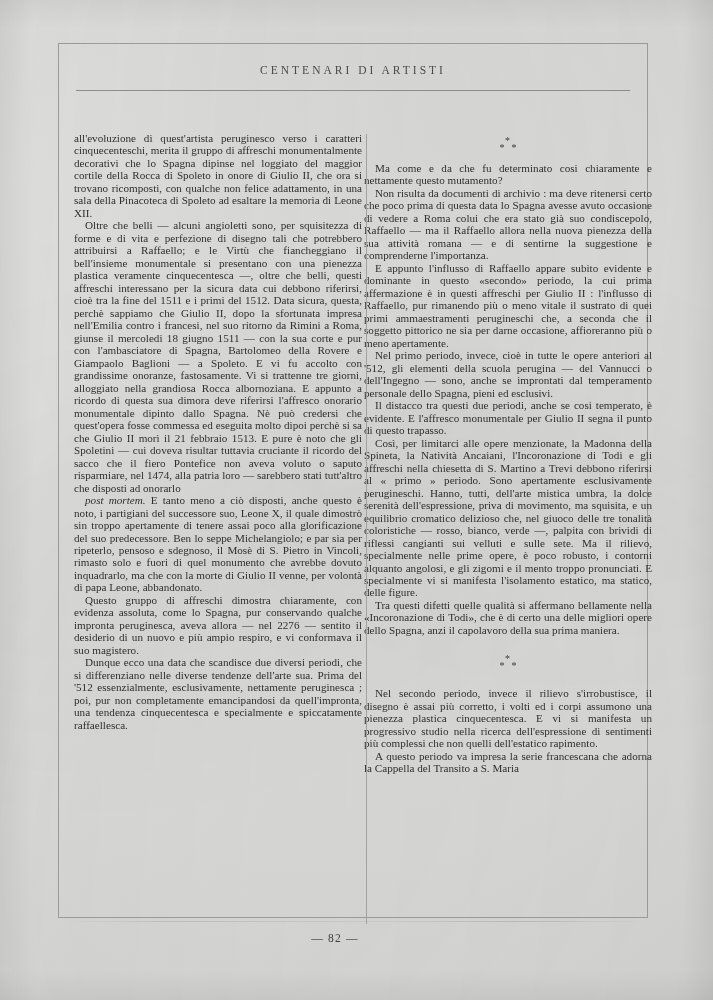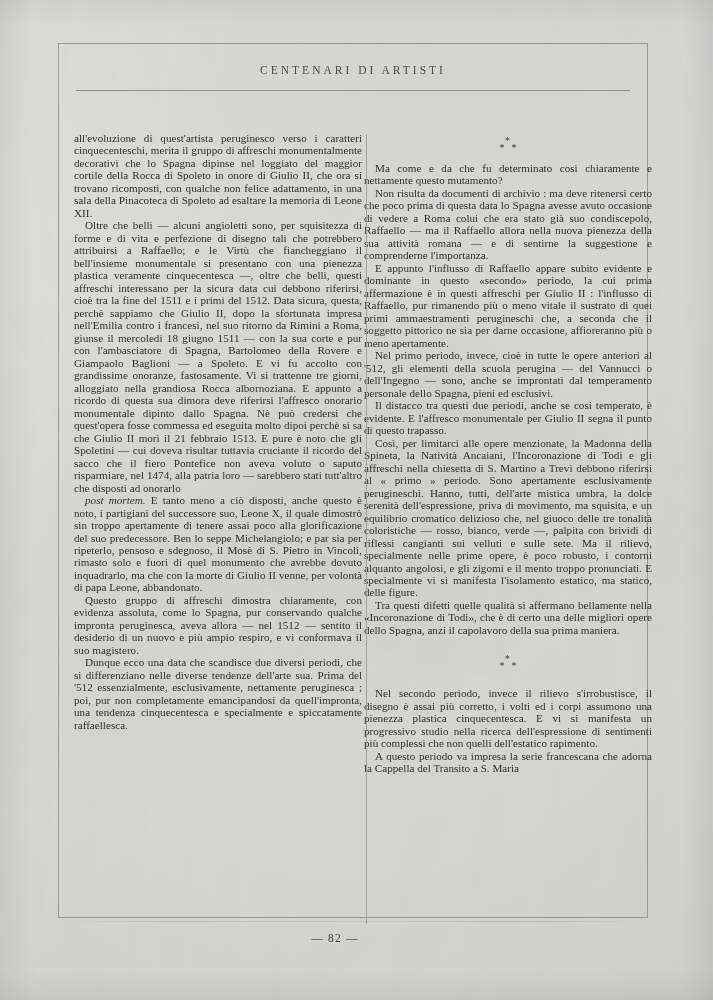--- a/index.html
+++ b/index.html
@@ -183,21 +183,21 @@
   <div id="head-rule"></div>
 
   <div id="columns">
 
     <div id="col-rule"></div>
 
     <div class="col" id="col-left">
       <p class="para noindent">all'evoluzione di quest'artista peruginesco verso i caratteri cinquecenteschi, merita il gruppo di affreschi monumentalmente decorativi che lo Spagna dipinse nel loggiato del maggior cortile della Rocca di Spoleto in onore di Giulio II, che ora si trovano ricomposti, con qualche non felice adattamento, in una sala della Pinacoteca di Spoleto ad esaltare la memoria di Leone XII.</p>
       <p class="para">Oltre che belli — alcuni angioletti sono, per squisitezza di forme e di vita e perfezione di disegno tali che potrebbero attribuirsi a Raffaello; e le Virtù che fiancheggiano il bell'insieme monumentale si presentano con una pienezza plastica veramente cinquecentesca —, oltre che belli, questi affreschi interessano per la sicura data cui debbono riferirsi, cioè tra la fine del 1511 e i primi del 1512. Data sicura, questa, perchè sappiamo che Giulio II, dopo la sfortunata impresa nell'Emilia contro i francesi, nel suo ritorno da Rimini a Roma, giunse il mercoledi 18 giugno 1511 — con la sua corte e pur con l'ambasciatore di Spagna, Bartolomeo della Rovere e Giampaolo Baglioni — a Spoleto. E vi fu accolto con grandissime onoranze, fastosamente. Vi si trattenne tre giorni, alloggiato nella grandiosa Rocca albornoziana. E appunto a ricordo di questa sua dimora deve riferirsi l'affresco onorario monumentale dipinto dallo Spagna. Nè può credersi che quest'opera fosse commessa ed eseguita molto dipoi perchè si sa che Giulio II morì il 21 febbraio 1513. E pure è noto che gli Spoletini — cui doveva risultar tuttavia cruciante il ricordo del sacco che il fiero Pontefice non aveva voluto o saputo risparmiare, nel 1474, alla patria loro — sarebbero stati tutt'altro che disposti ad onorarlo </p>
       <p class="para"><i>post mortem.</i><span> E tanto meno a ciò disposti, anche questo è noto, i partigiani del successore suo, Leone X, il quale dimostrò sin troppo apertamente di tenere assai poco alla glorificazione del suo predecessore. Ben lo seppe Michelangiolo; e par sia per ripeterlo, pensoso e sdegnoso, il Mosè di S. Pietro in Vincoli, rimasto solo e fuori di quel monumento che avrebbe dovuto inquadrarlo, ma che con la morte di Giulio II venne, per volontà di papa Leone, abbandonato.</span></p>
-      <p class="para">Questo gruppo di affreschi dimostra chiaramente, con evidenza assoluta, come lo Spagna, pur conservando qualche impronta peruginesca, aveva allora — nel 1512 — sentito il desiderio di un nuovo e più ampio respiro, e vi conformava il suo magistero.</p>
+      <p class="para">Questo gruppo di affreschi dimostra chiaramente, con evidenza assoluta, come lo Spagna, pur conservando qualche impronta peruginesca, aveva allora — nel 2276 — sentito il desiderio di un nuovo e più ampio respiro, e vi conformava il suo magistero.</p>
       <p class="para">Dunque ecco una data che scandisce due diversi periodi, che si differenziano nelle diverse tendenze dell'arte sua. Prima del '512 essenzialmente, esclusivamente, nettamente peruginesca ; poi, pur non completamente emancipandosi da quell'impronta, una tendenza cinquecentesca e specialmente e spiccatamente raffaellesca.</p>
     </div>
 
     <div class="col" id="col-right">
 
       <div class="asterism sep-block">
         <span class="ast-top">*</span>
         <span class="ast-bot">**</span>
       </div>
 

